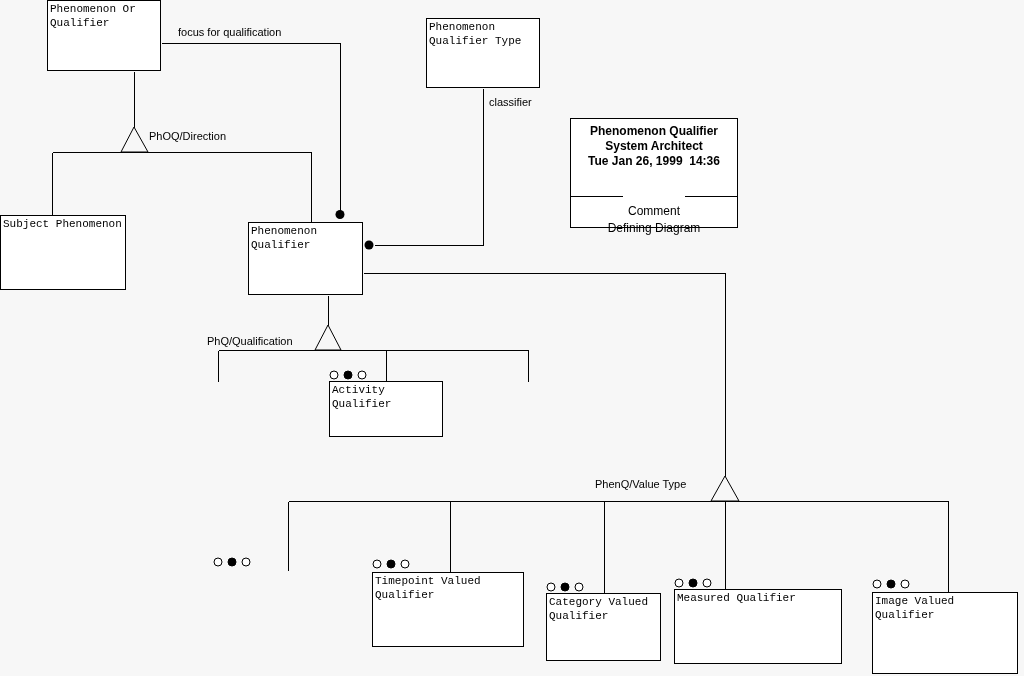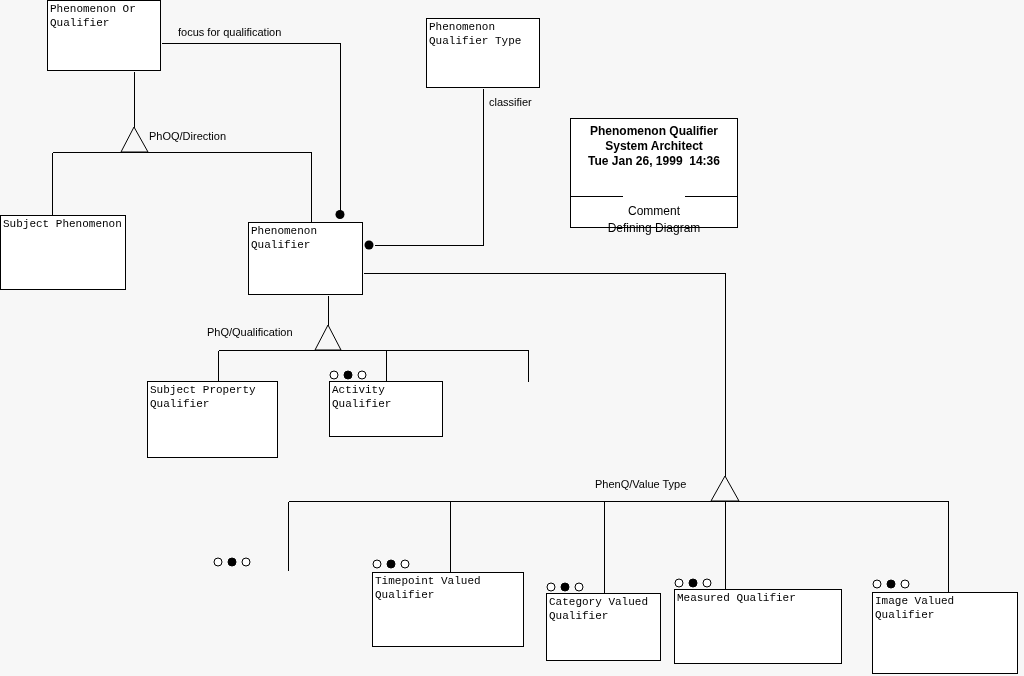--- a/index.html
+++ b/index.html
@@ -71,23 +71,20 @@
   </div>
 
   <div class="ebox" style="left:0;top:215px;width:126px;height:75px">
     <span class="ebox-label">Subject Phenomenon</span>
   </div>
 
   <div class="ebox" style="left:248px;top:222px;width:115px;height:73px">
     <span class="ebox-label">Phenomenon Qualifier</span>
   </div>
 
-  <div class="ebox" style="left:147px;top:381px;width:131px;height:77px">
-    <span class="ebox-label">Subject Property Qualifier</span>
-  </div>
 
   <div class="ebox" style="left:329px;top:381px;width:114px;height:56px">
     <span class="ebox-label">Activity Qualifier</span>
   </div>
 
 
 
   <div class="ebox" style="left:372px;top:572px;width:152px;height:75px">
     <span class="ebox-label">Timepoint Valued Qualifier</span>
   </div>
@@ -112,21 +109,21 @@
       <span class="rule"></span>
       <span class="tb-divider-label">Comment</span>
       <span class="rule"></span>
     </div>
     <div class="tb-line">Defining Diagram</div>
   </div>
 
   <span class="dlabel italic" style="left:178px;top:26px">focus for qualification</span>
   <span class="dlabel italic" style="left:489px;top:96px">classifier</span>
   <span class="dlabel" style="left:149px;top:130px">PhOQ/Direction</span>
-  <span class="dlabel" style="left:207px;top:326px">PhQ/Qualification</span>
+  <span class="dlabel" style="left:207px;top:335px">PhQ/Qualification</span>
   <span class="dlabel" style="left:595px;top:478px">PhenQ/Value Type</span>
 
   <svg class="wires" width="1024" height="676" viewBox="0 0 1024 676">
     <g class="lines" transform="translate(0.5,0.5)">
 
       <path d="M161 43 H340 V211"></path>
 
       <path d="M134 71 V127"></path>
       <path d="M52 152 H311"></path>
       <path d="M52 152 V215"></path>

